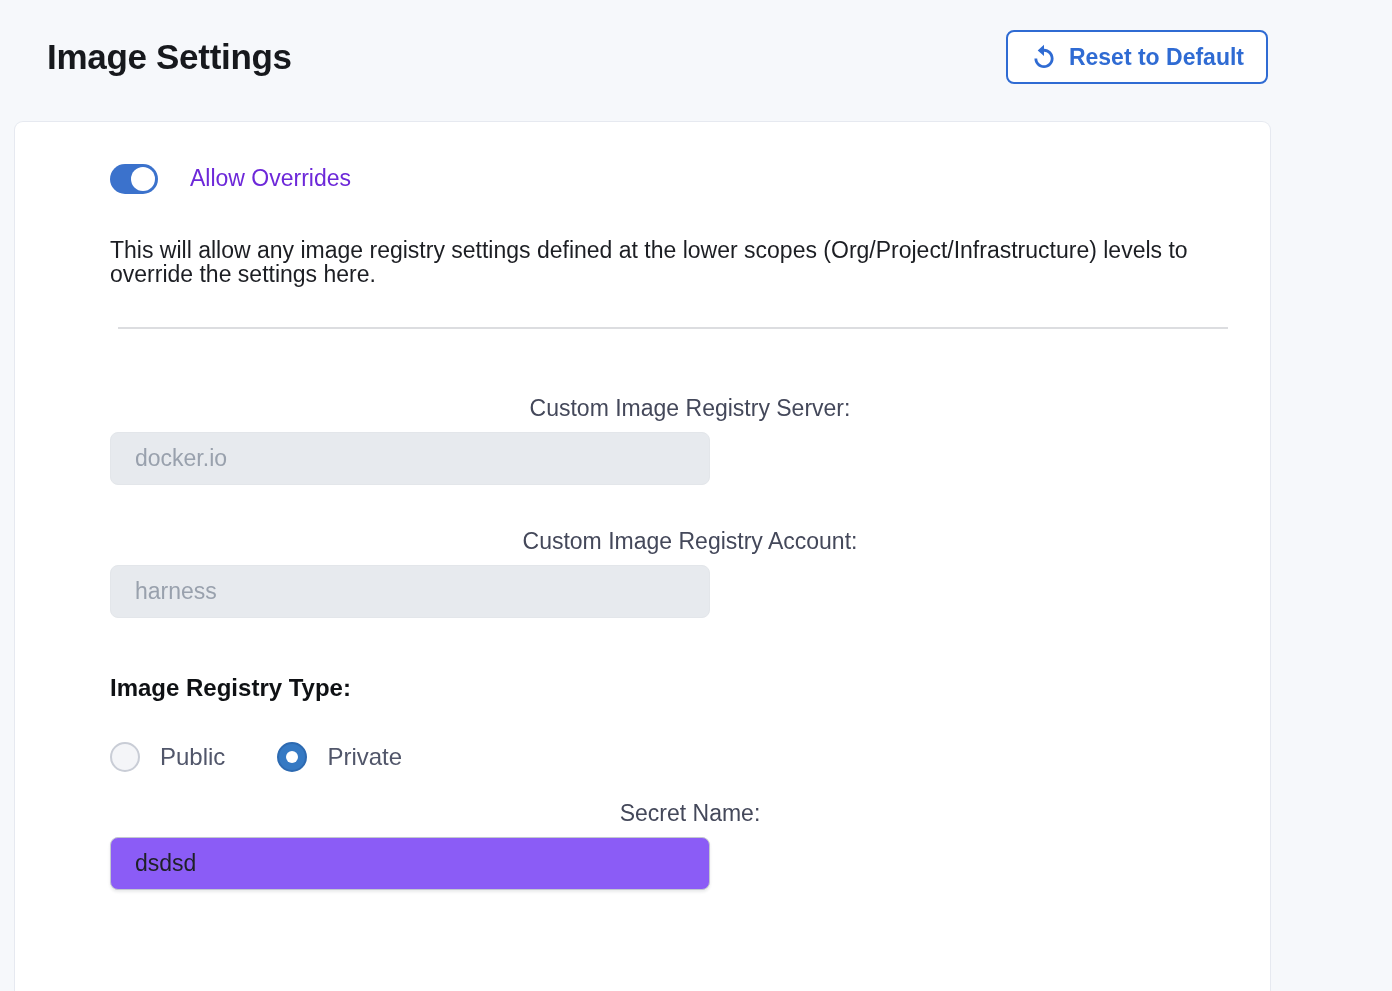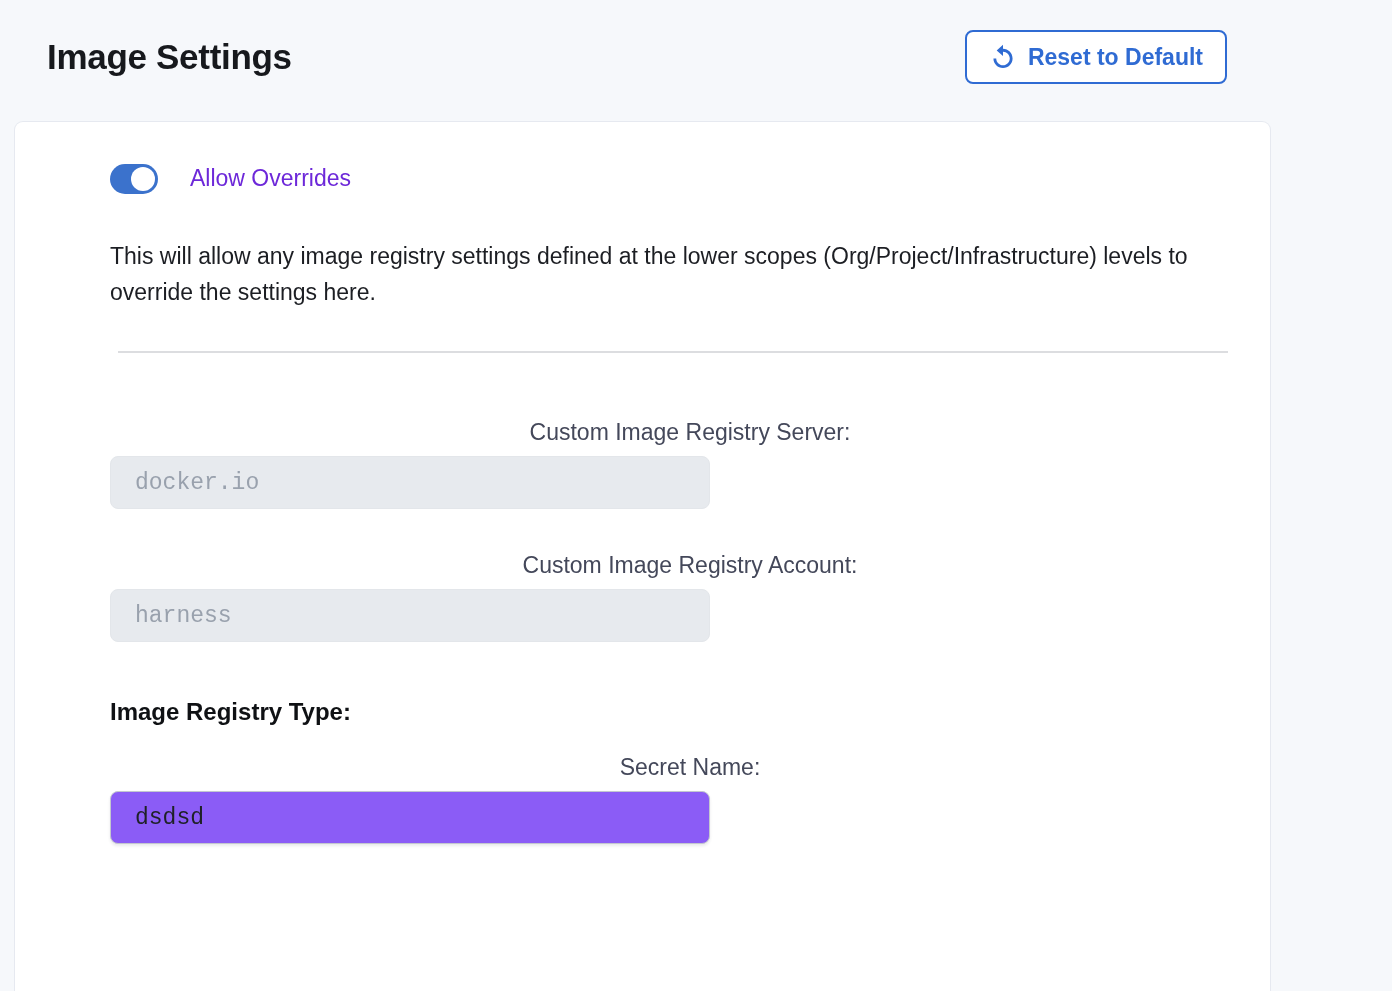--- a/index.html
+++ b/index.html
@@ -7,29 +7,29 @@
     width: 1392px; height: 991px;
     background: #f6f8fb;
     font-family: "Liberation Sans", "DejaVu Sans", sans-serif;
     overflow: hidden;
   }
   .page { position: relative; width: 1392px; height: 991px; }
 
   
   .header {
     display: flex; align-items: center; justify-content: space-between;
-    padding: 30px 61px 0 45px;
+    padding: 30px 46px 0 45px;
   }
   .page-title {
     font-size: 35px; font-weight: 800; color: #17191d;
     letter-spacing: -0.3px;
     padding-left: 2px;
   }
   .reset-btn {
-    margin-right: 104px;
+    margin-right: 78px;
     display: flex; align-items: center; gap: 11px;
     height: 54px; padding: 0 22px;
     background: #ffffff;
     border: 2px solid #2f6bd3; border-radius: 8px;
     color: #2f6bd3;
     font-family: inherit;
     font-size: 23px; font-weight: 700;
     cursor: pointer;
   }
   .reset-btn svg { display: block; }
@@ -58,21 +58,21 @@
     background: #ffffff;
     transition: left .1s;
   }
   .toggle.on .knob { left: 21px; }
   .toggle-label { font-size: 23px; color: #6d28d9; }
 
   
   .description {
     margin-top: 44px;
     width: 1115px;
-    font-size: 23px; line-height: 36px; color: #1c1e23;
+    font-size: 23px; line-height: 24px; color: #1c1e23;
   }
 
   .divider {
     margin-top: 41px; margin-left: 8px;
     width: 1110px; height: 0;
     border-top: 2px solid #dcdde0;
   }
 
   
   .field-label {
@@ -81,21 +81,21 @@
     text-align: center;
   }
   .lbl-server  { margin-top: 66px; }
   .lbl-account { margin-top: 43px; }
   .lbl-secret  { margin-top: 28px; }
 
   .text-input {
     display: block;
     margin-top: 10px;
     width: 600px; height: 53px;
-    font-family: Liberation Mono, monospace;
+    font-family: Liberation Sans, sans-serif;
     font-size: 23px;
     padding: 0 24px;
     border-radius: 8px;
     outline: none;
   }
   .text-input:disabled {
     background: #e7eaee;
     border: 1px solid #e3e6ea;
     color: #99a1ad;
     -webkit-text-fill-color: #99a1ad;
@@ -167,18 +167,28 @@
     <div class="divider"></div>
 
     <label class="field-label lbl-server">Custom Image Registry Server:</label>
     <input class="text-input" type="text" disabled="" value="docker.io" style="">
 
     <label class="field-label lbl-account">Custom Image Registry Account:</label>
     <input class="text-input" type="text" disabled="" value="harness" style="">
 
     <div class="type-label">Image Registry Type:</div>
 
+    <div class="radio-row">
+      <div class="radio-option">
+        <span class="radio-circle"></span>
+        <span class="radio-label">Public</span>
+      </div>
+      <div class="radio-option">
+        <span class="radio-circle selected"></span>
+        <span class="radio-label">Private</span>
+      </div>
+    </div>
 
     <label class="field-label lbl-secret">Secret Name:</label>
     <input class="text-input enabled" type="text" value="dsdsd" style="">
 
   </div>
 </div>
 
 </body></html>

